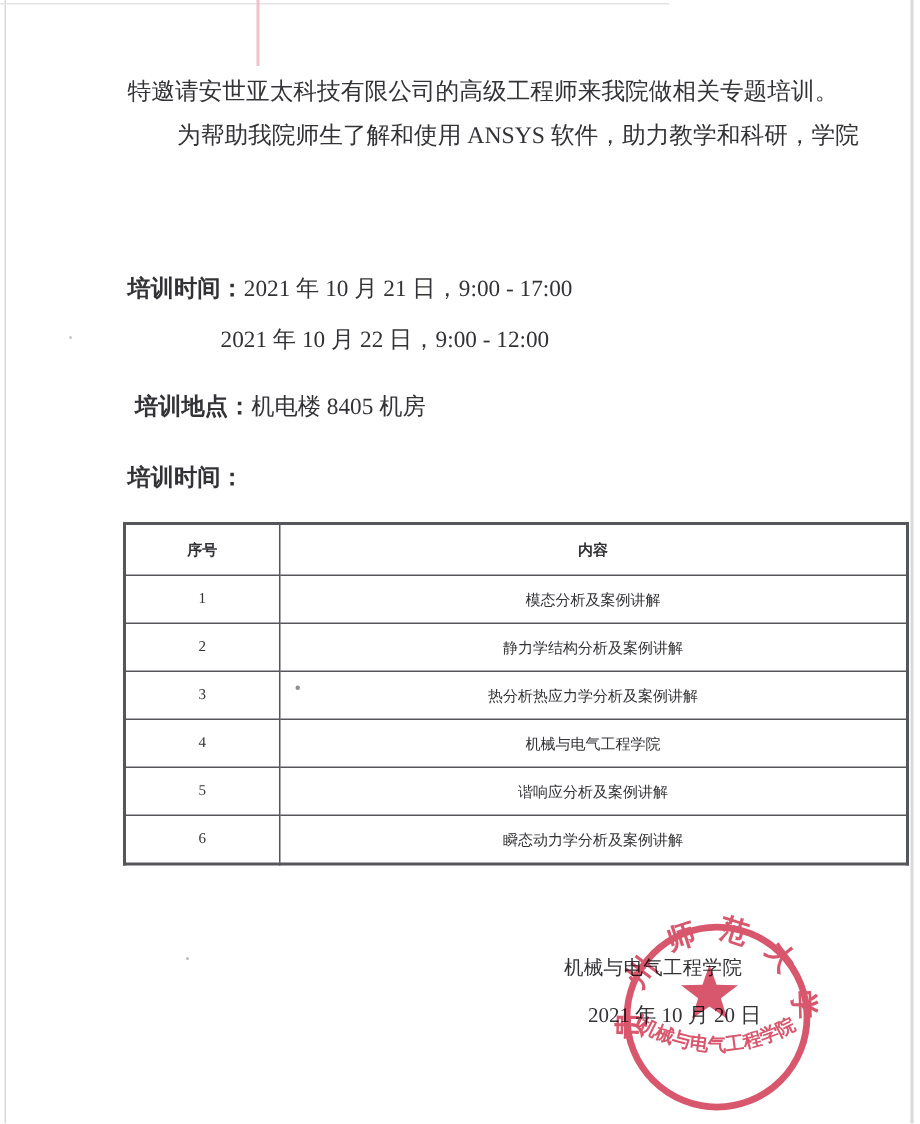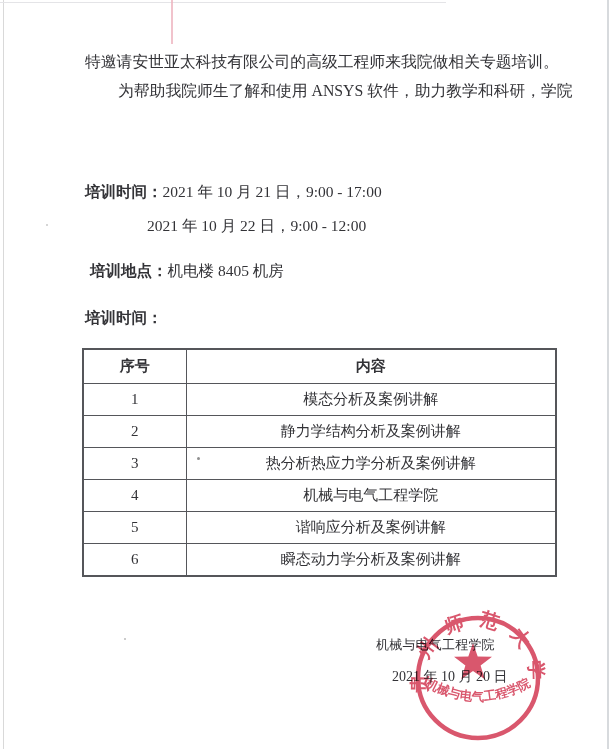--- a/index.html
+++ b/index.html
@@ -32,23 +32,23 @@
   .field{font-size:15.5px;}
   .field .label{font-weight:bold;margin-top:40px;}
   .schedule-1{left:85px;top:182px;}
   .schedule-2{left:147px;top:216px;}
   .location-line{left:90px;top:261px;}
   .content-line{left:85px;top:308px;}
 
   
   table.doc-table{
     position:absolute;left:82px;top:348px;
-    width:475px;border-collapse:collapse;table-layout:fixed;
+    width:524px;border-collapse:collapse;table-layout:fixed;
     border:2px solid #55565a;
-    font-size:15px;color:#333337;
+    font-size:10px;color:#333337;
   }
   table.doc-table th,table.doc-table td{
     border:1.2px solid #55565a;
     text-align:center;vertical-align:middle;
     padding:0;
   }
   table.doc-table th{height:33px;font-weight:bold;}
   table.doc-table td{height:31px;font-weight:normal;}
   col.c-no{width:103px;}
 

